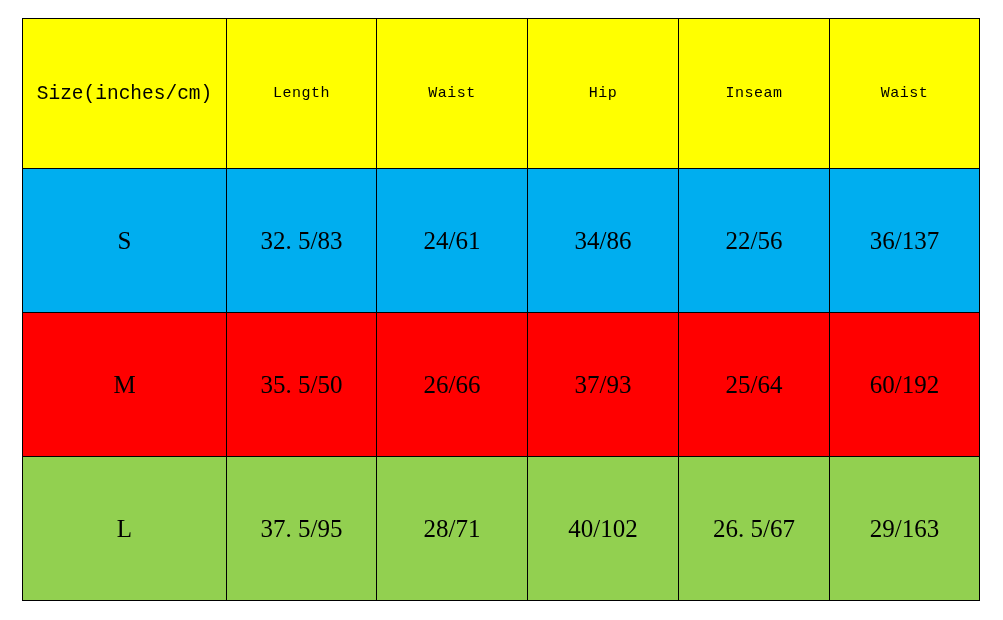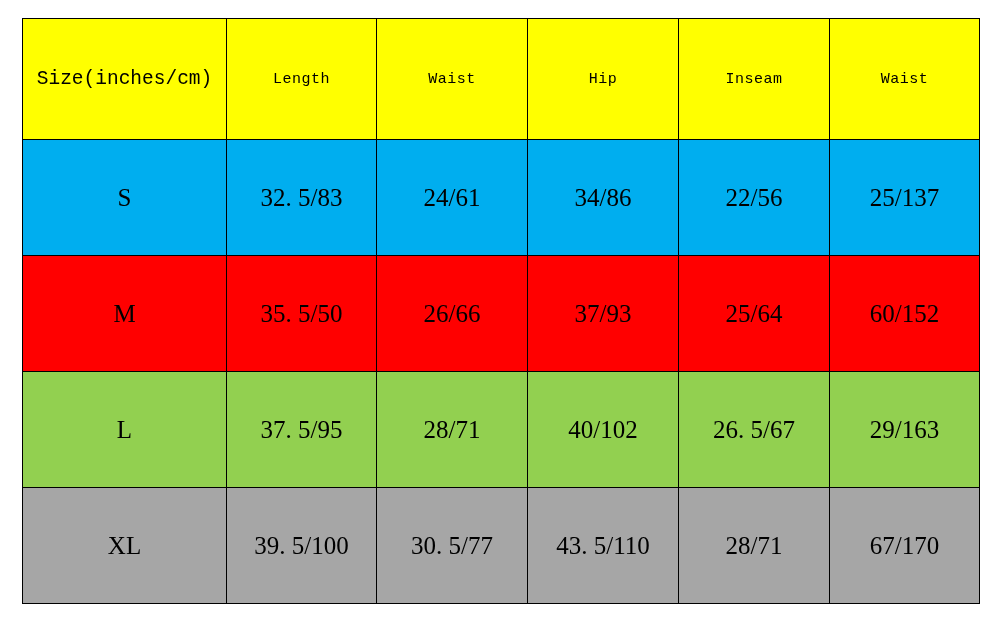--- a/index.html
+++ b/index.html
@@ -95,44 +95,36 @@
         <td class="fill-yellow">Inseam</td>
         <td class="fill-yellow">Waist</td>
       </tr>
 
       <tr class="row-body">
         <td class="fill-cyan">S</td>
         <td class="fill-cyan">32. 5/83</td>
         <td class="fill-cyan">24/61</td>
         <td class="fill-cyan">34/86</td>
         <td class="fill-cyan">22/56</td>
-        <td class="fill-cyan">25/137</td>
+        <td class="fill-cyan">36/137</td>
       </tr>
 
       <tr class="row-body">
         <td class="fill-red">M</td>
         <td class="fill-red">35. 5/50</td>
         <td class="fill-red">26/66</td>
         <td class="fill-red">37/93</td>
         <td class="fill-red">25/64</td>
-        <td class="fill-red">60/152</td>
+        <td class="fill-red">60/192</td>
       </tr>
 
       <tr class="row-body">
         <td class="fill-green">L</td>
         <td class="fill-green">37. 5/95</td>
         <td class="fill-green">28/71</td>
         <td class="fill-green">40/102</td>
         <td class="fill-green">26. 5/67</td>
         <td class="fill-green">29/163</td>
       </tr>
 
-      <tr class="row-body">
-        <td class="fill-gray">XL</td>
-        <td class="fill-gray">39. 5/100</td>
-        <td class="fill-gray">30. 5/77</td>
-        <td class="fill-gray">43. 5/110</td>
-        <td class="fill-gray">28/71</td>
-        <td class="fill-gray">67/170</td>
-      </tr>
     </tbody>
   </table>
 </div>
 
 </body></html>

